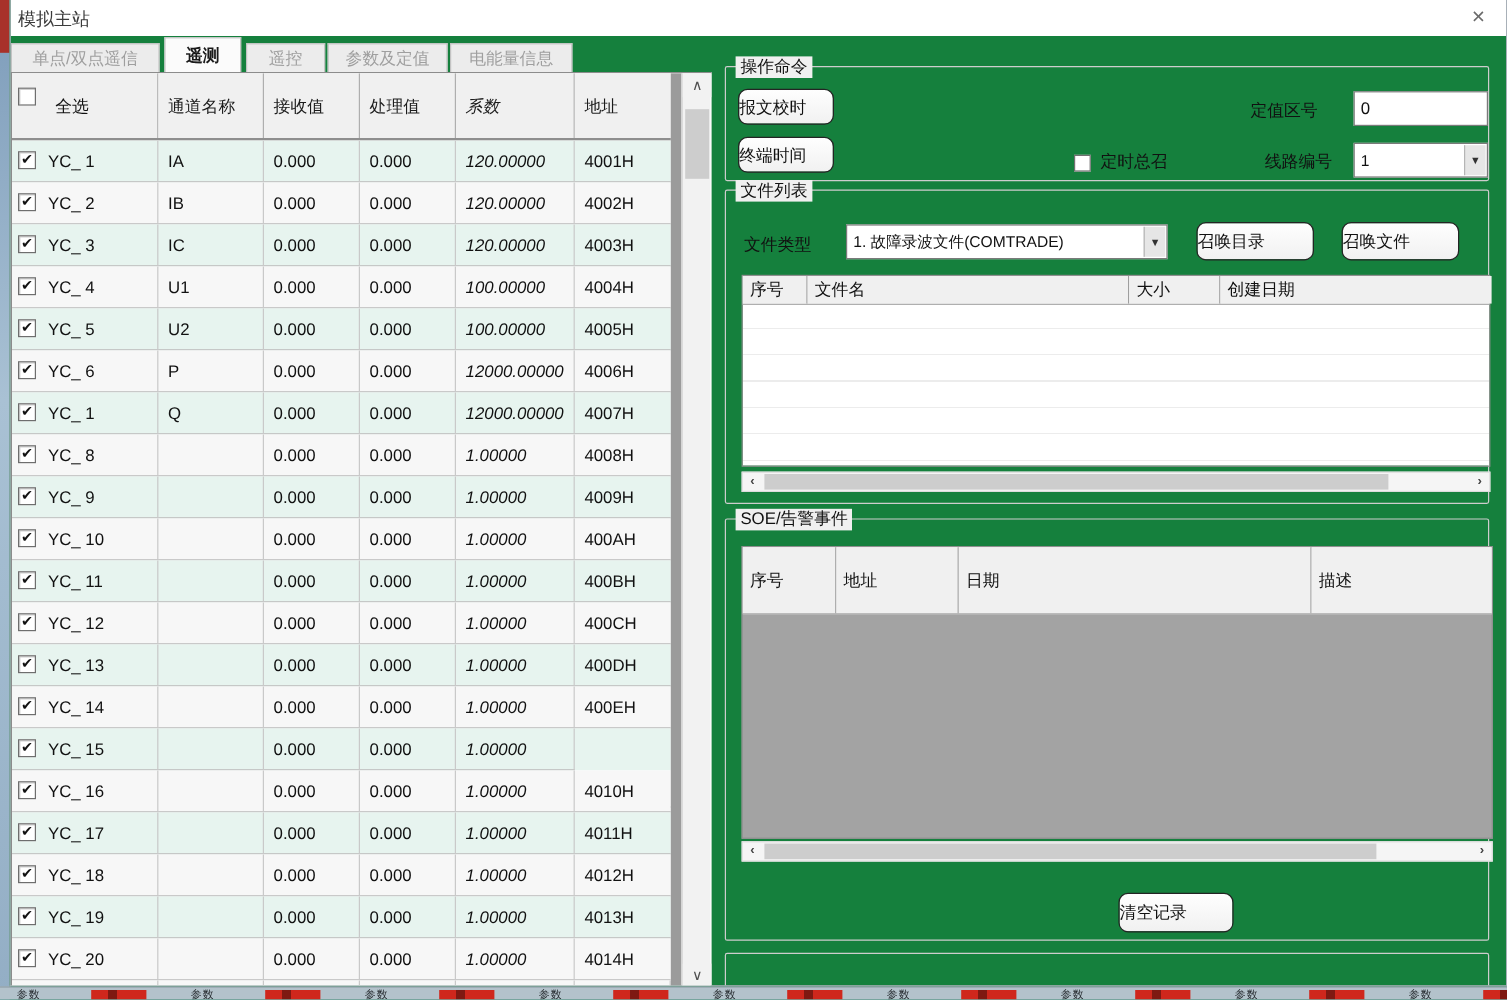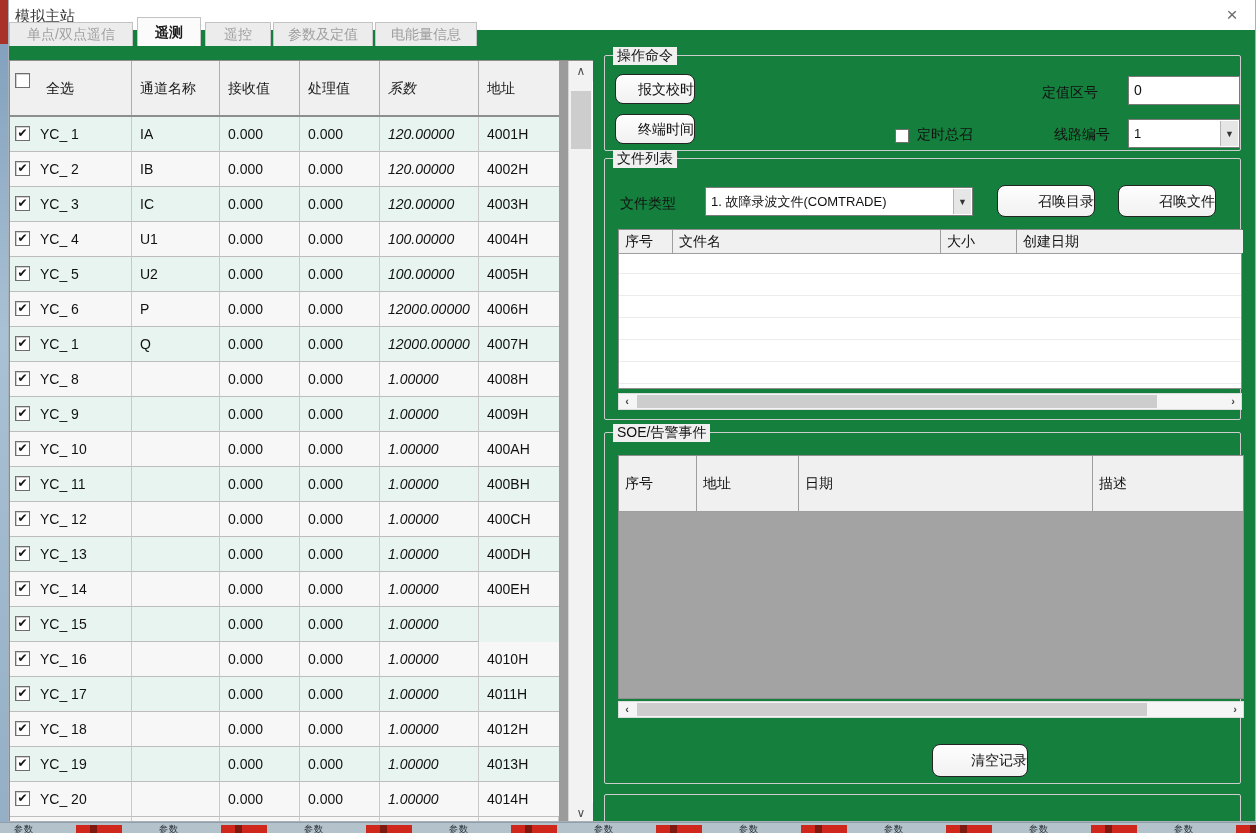--- a/index.html
+++ b/index.html
@@ -21,21 +21,21 @@
   #dialog { left:8px; top:0; width:1248px; height:822px; background:#15803d;
     border:1px solid #a8b0b8; border-top:none; overflow:hidden; }
 
   
   #titlebar { left:0; top:0; width:100%; height:30px; background:#ffffff; }
   #title-text { left:6px; top:7px; font-size:15px; color:#3c3c3c; }
   #close-btn { right:10px; top:2px; width:26px; height:26px; font-size:19px; color:#6b6b6b;
     text-align:center; line-height:26px; cursor:pointer; }
 
   
-  #tabbar { left:0; top:16px; width:100%; height:30px; }
+  #tabbar { left:0; top:30px; width:100%; height:30px; }
   .tab { position:absolute; top:6px; height:24px; background:#ececec; border:1px solid #c3c3c3; border-bottom:none;
     font-size:14px; color:#9f9f9f; text-align:center; line-height:23px; }
   .tab.active { top:1px; height:29px; background:#fbfbfb; color:#1a1a1a; font-weight:bold; line-height:28px; }
 
   
   #yc-table { left:0; top:60px; width:584px; height:762px; background:#fff; border-top:1px solid #8c8c8c; border-left:1px solid #8c8c8c; overflow:hidden; }
   #yc-filler { left:549px; top:0; width:9px; height:762px; background:#9b9b9b; }
   #yc-header { left:0; top:0; width:549px; height:56px; background:#f0f0f0; border-bottom:2px solid #8e8e8e; }
   .hcell { position:absolute; top:0; height:54px; border-right:1px solid #aeaeae; font-size:14px; color:#1b1b1b; line-height:54px; padding-left:8px; background:#f0f0f0; }
   #yc-body { left:0; top:56px; width:549px; height:706px; overflow:hidden; }
@@ -59,21 +59,21 @@
 
   
   .group { position:absolute; border:1px solid #cdcdcd; border-radius:2px; }
   .legend { position:absolute; top:-9px; left:8px; background:#f0f0f0; padding:0 4px; font-size:14px; color:#111; }
   #grp-op   { left:595px; top:55px;  width:637px; height:96px; }
   #grp-file { left:595px; top:158px; width:637px; height:262px; }
   #grp-soe  { left:595px; top:432px; width:637px; height:352px; }
   #grp-bottom { left:595px; top:794px; width:637px; height:40px; }
 
   .win-btn { position:absolute; background:linear-gradient(#fefefe,#f1f1f1); border:1px solid #242424; border-radius:8px;
-    font-size:14px; color:#111; text-align:right; cursor:pointer;
+    font-size:14px; color:#111; text-align:left; cursor:pointer;
     font-family:"Liberation Sans","DejaVu Sans",sans-serif; }
   #btn-msg-time  { left:10px; top:18px; width:80px; height:30px; line-height:28px; }
   #btn-term-time { left:10px; top:58px; width:80px; height:30px; line-height:28px; }
 
   .chk { position:absolute; width:14px; height:14px; background:#fff; border:1px solid #707070; }
   #chk-timed { left:290px; top:73px; }
   #chk-timed-label { left:312px; top:70px; font-size:14px; color:#111; }
 
   .fld-label { position:absolute; font-size:14px; color:#111; }
   #lbl-zone { left:437px; top:28px; }

